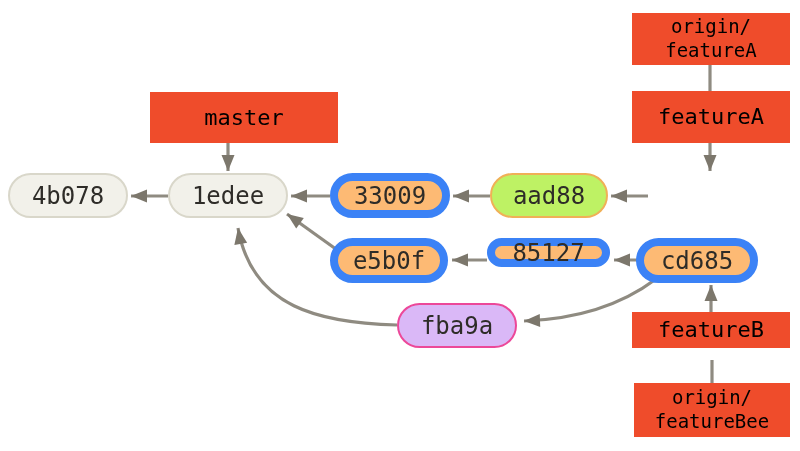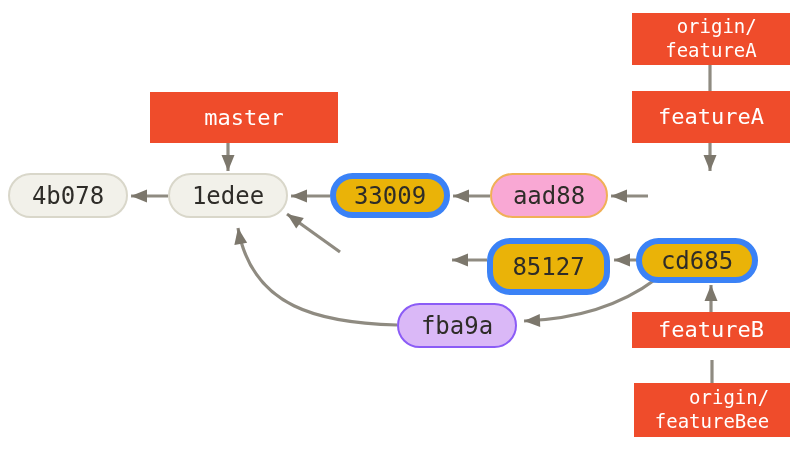--- a/index.html
+++ b/index.html
@@ -13,30 +13,30 @@
   .edges{position:absolute;left:0;top:0;width:800px;height:451px;}
   .commit{
     position:absolute;
     box-sizing:border-box;
     border-radius:23px;
     display:flex;align-items:center;justify-content:center;
     font-size:24px;color:#2e2c28;
     z-index:2;
   }
   .c-default{background:#f2f1ea;border:2px solid #d9d7ca;}
-  .c-green{background:#eab308;border:6px solid #3b82f6;}
-  .c-orange{background:#f9a8d4;border:2px solid #f0b057;}
-  .c-purple{background:#dab8f7;border:2px solid #8b5cf6;}
+  .c-green{background:#fdba74;border:8px solid #3b82f6;}
+  .c-orange{background:#bef264;border:2px solid #f0b057;}
+  .c-purple{background:#dab8f7;border:2px solid #ec4899;}
   .branch{
     position:absolute;
     box-sizing:border-box;
     background:#ef4c2b;
-    color:#ffffff;
+    color:#000000;
     display:flex;align-items:center;justify-content:center;
-    text-align:right;
+    text-align:center;
     font-size:22px;
     white-space:pre-line;
     line-height:1.25;
     z-index:2;
   }
   .branch.small{font-size:19px;}
 </style>
 </head>
 <body>
 
@@ -63,21 +63,22 @@
       <line x1="340" y1="252" x2="287" y2="214" marker-end="url(#ah)"></line>
       <path d="M397,325 C320,323 252,308 238,228" marker-end="url(#ah)"></path>
       <path d="M656,279 C624,303 582,319 524,321" marker-end="url(#ah)"></path>
     </g>
   </svg>
 
   <div class="commit c-default" style="left:8px;top:173px;width:120px;height:45px">4b078</div>
   <div class="commit c-default" style="left:168px;top:173px;width:120px;height:45px">1edee</div>
   <div class="commit c-green" style="left:330px;top:173px;width:120px;height:45px">33009</div>
   <div class="commit c-orange" style="left:490px;top:173px;width:118px;height:45px">aad88</div>
-  <div class="commit c-green" style="left:487px;top:238px;width:123px;height:57px">85127</div>
+  <div class="commit c-green" style="left:330px;top:238px;width:118px;height:45px">e5b0f</div>
+  <div class="commit c-green" style="left:487px;top:238px;width:123px;height:29px">85127</div>
   <div class="commit c-green" style="left:636px;top:238px;width:122px;height:45px">cd685</div>
   <div class="commit c-purple" style="left:397px;top:303px;width:120px;height:45px">fba9a</div>
 
   <div class="branch" style="left:150px;top:92px;width:188px;height:51px">master</div>
   <div class="branch small" style="left:632px;top:13px;width:158px;height:52px">origin/
 featureA</div>
   <div class="branch" style="left:632px;top:91px;width:158px;height:52px">featureA</div>
   <div class="branch" style="left:632px;top:312px;width:158px;height:36px">featureB</div>
   <div class="branch small" style="left:634px;top:383px;width:156px;height:54px">origin/
 featureBee</div>

